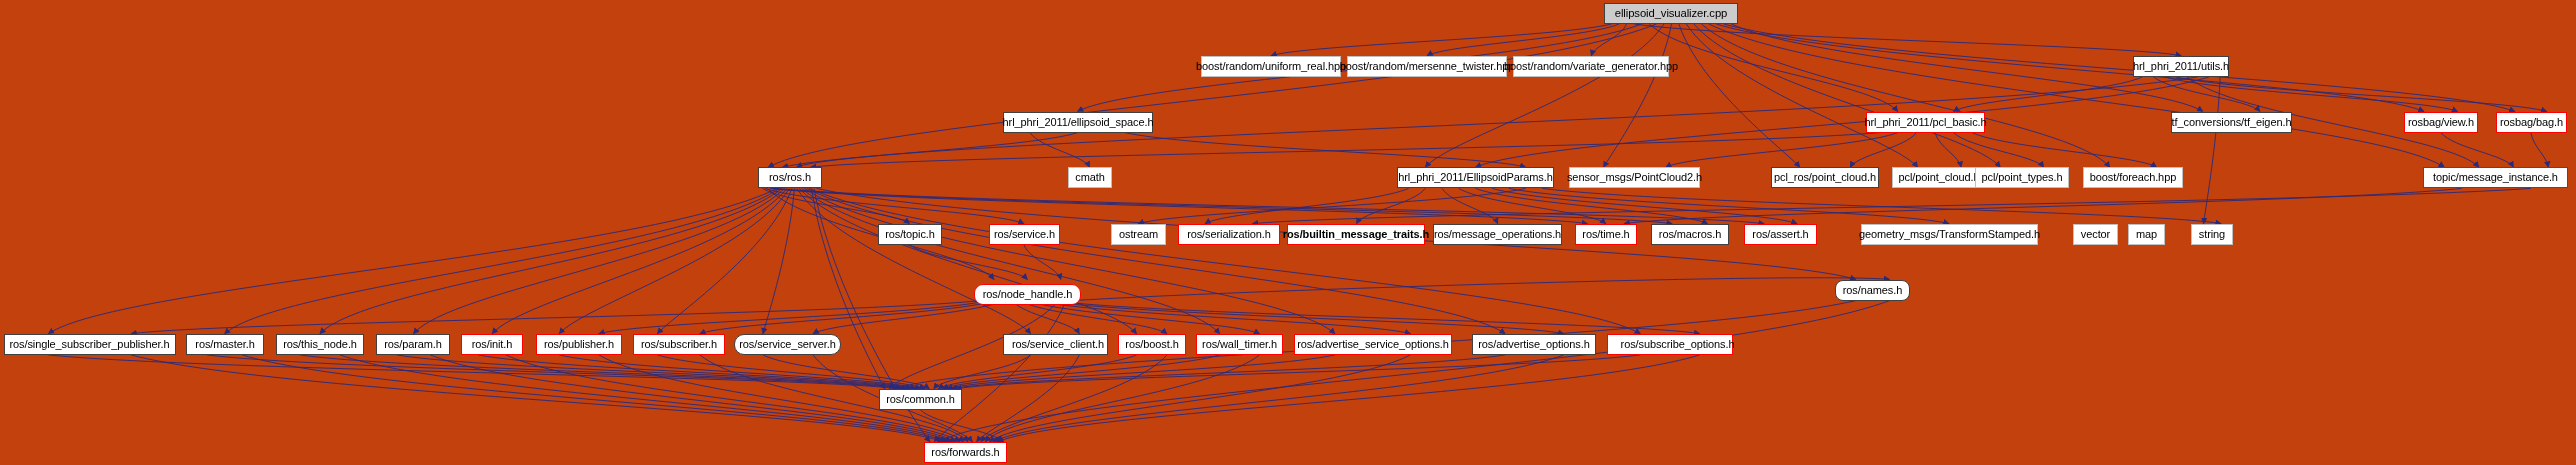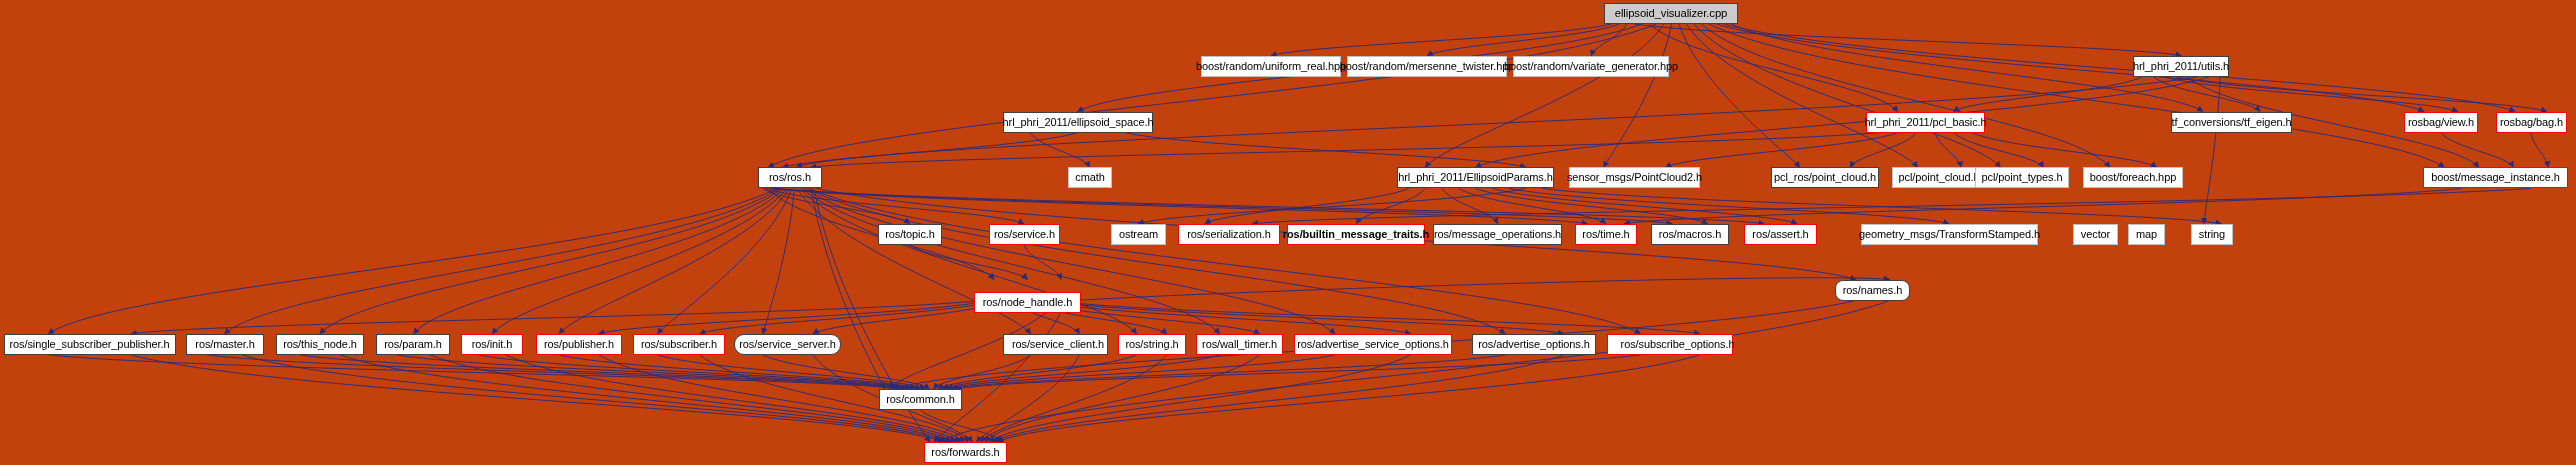--- a/index.html
+++ b/index.html
@@ -233,21 +233,21 @@
       <div class="node " style="left: 1892px; top: 167px; width: 94px;">
         <span>pcl/point_cloud.h</span>
       </div>
       <div class="node " style="left: 1975px; top: 167px; width: 94px;">
         <span>pcl/point_types.h</span>
       </div>
       <div class="node " style="left: 2083px; top: 167px; width: 100px;">
         <span>boost/foreach.hpp</span>
       </div>
       <div class="node red" style="left: 2423px; top: 167px; width: 145px;">
-        <span>boost/message_instance.h</span>
+        <span>topic/message_instance.h</span>
       </div>
       <div class="node blk" style="left: 878px; top: 224px; width: 64px;">
         <span>ros/topic.h</span>
       </div>
       <div class="node red" style="left: 989px; top: 224px; width: 71px;">
         <span>ros/service.h</span>
       </div>
       <div class="node " style="left: 1111px; top: 224px; width: 55px;">
         <span>ostream</span>
       </div>
@@ -274,21 +274,21 @@
       </div>
       <div class="node " style="left: 2073px; top: 224px; width: 45px;">
         <span>vector</span>
       </div>
       <div class="node " style="left: 2128px; top: 224px; width: 37px;">
         <span>map</span>
       </div>
       <div class="node " style="left: 2191px; top: 224px; width: 42px;">
         <span>string</span>
       </div>
-      <div class="node red" style="left: 974px; top: 292px; width: 107px;">
+      <div class="node red" style="left: 974px; top: 284px; width: 107px; border-radius: 9px;">
         <span>ros/node_handle.h</span>
       </div>
       <div class="node blk" style="left: 1835px; top: 280px; width: 75px; border-radius: 8px;">
         <span>ros/names.h</span>
       </div>
       <div class="node blk" style="left: 3.5px; top: 334px; width: 172px;">
         <span>ros/single_subscriber_publisher.h</span>
       </div>
       <div class="node blk" style="left: 186px; top: 334px; width: 78px;">
         <span>ros/master.h</span>
@@ -308,21 +308,21 @@
       <div class="node red" style="left: 633px; top: 334px; width: 92px;">
         <span>ros/subscriber.h</span>
       </div>
       <div class="node blk" style="left: 734px; top: 334px; width: 107px; border-radius: 10px;">
         <span>ros/service_server.h</span>
       </div>
       <div class="node blk" style="left: 1003px; top: 334px; width: 105px; padding-left: 10px;">
         <span>ros/service_client.h</span>
       </div>
       <div class="node red" style="left: 1118px; top: 334px; width: 68px;">
-        <span>ros/string.h</span>
+        <span>ros/boost.h</span>
       </div>
       <div class="node red" style="left: 1196px; top: 334px; width: 87px;">
         <span>ros/wall_timer.h</span>
       </div>
       <div class="node red" style="left: 1294px; top: 334px; width: 158px;">
         <span>ros/advertise_service_options.h</span>
       </div>
       <div class="node blk" style="left: 1472px; top: 334px; width: 124px;">
         <span>ros/advertise_options.h</span>
       </div>

